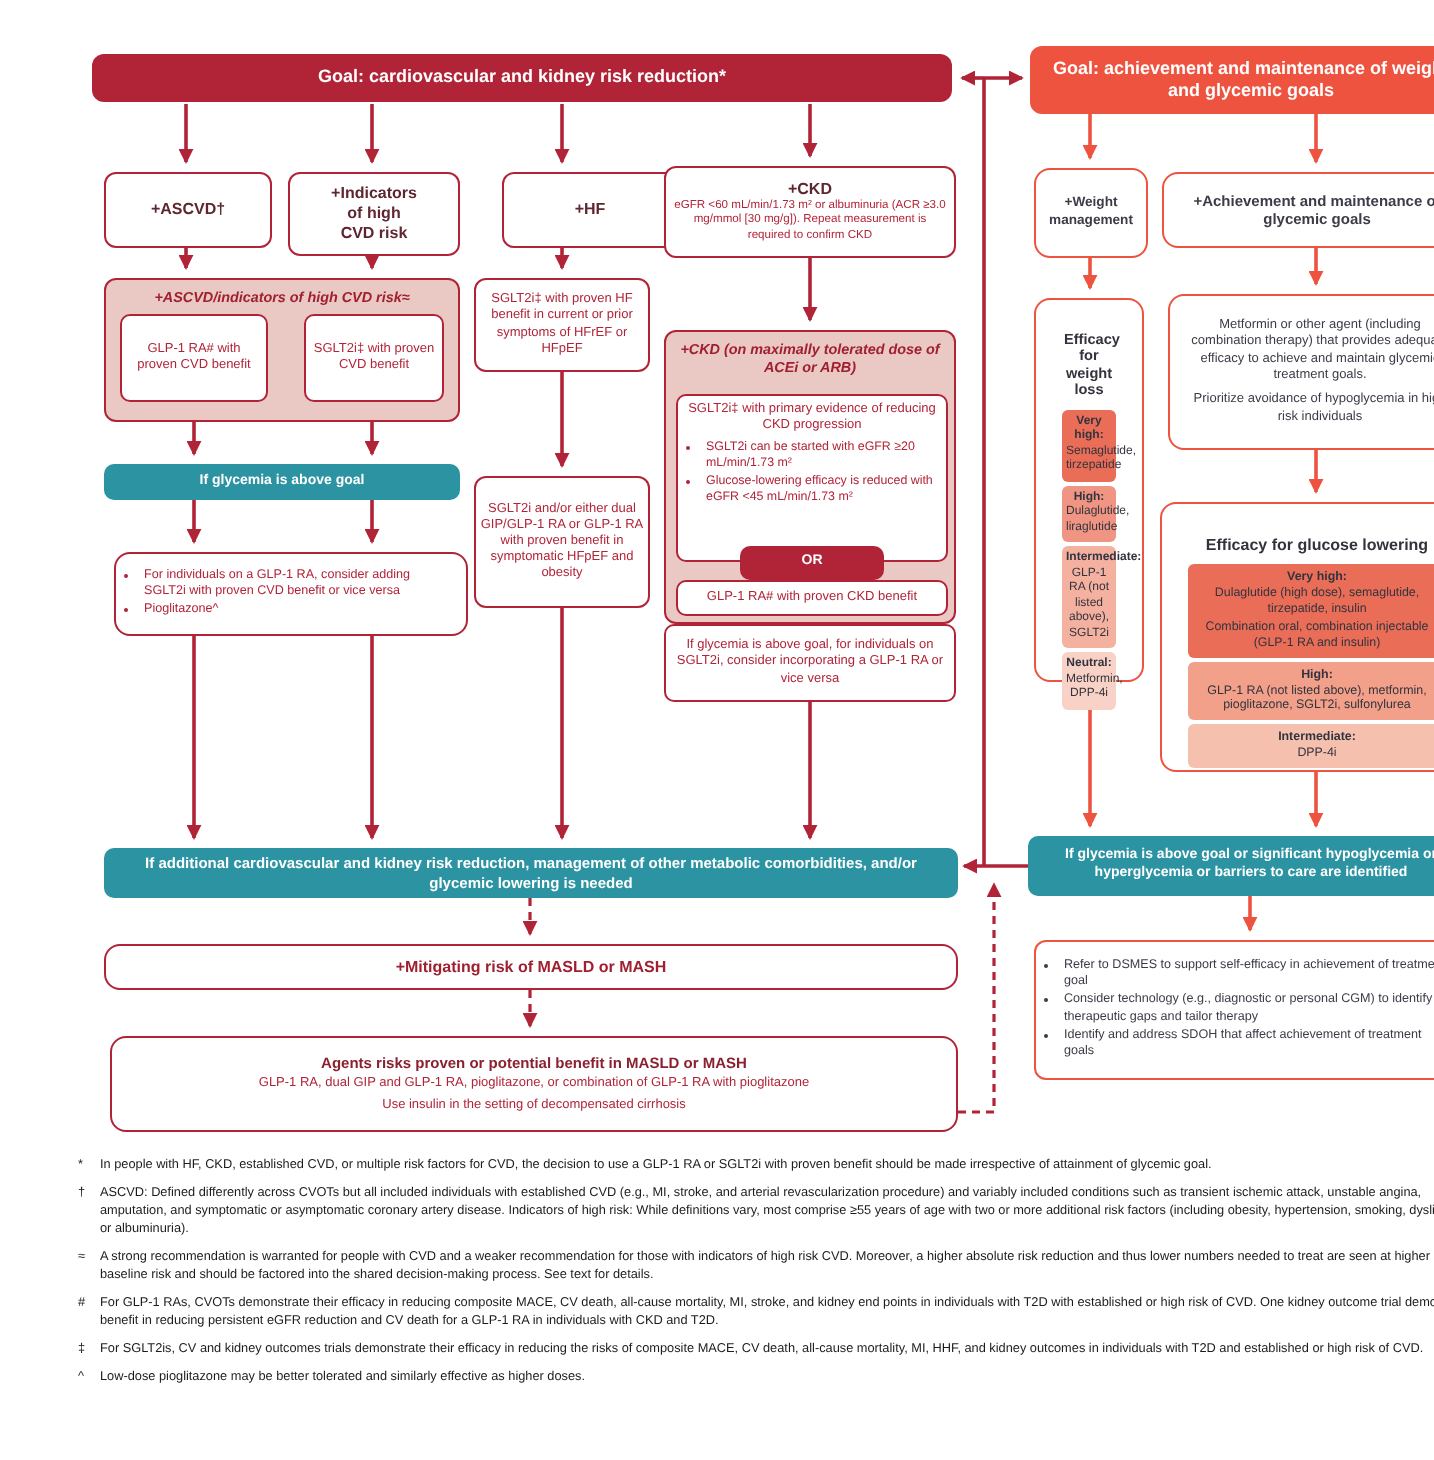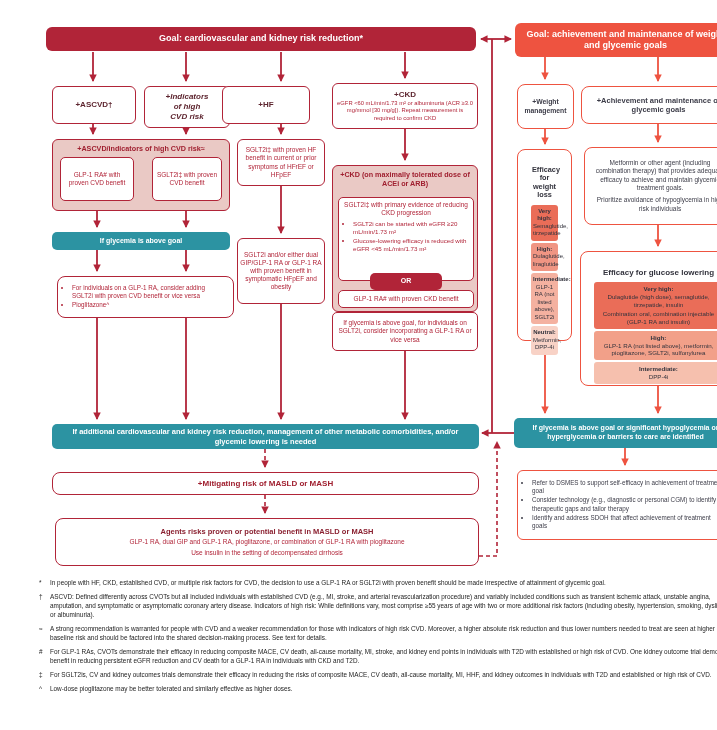--- a/index.html
+++ b/index.html
@@ -7,21 +7,21 @@
           font-family:"Liberation Sans",sans-serif;overflow:hidden;margin-left:31px;}
   svg.arrows{position:absolute;left:0;top:0;z-index:0;}
   .box{position:absolute;box-sizing:border-box;z-index:1;display:flex;flex-direction:column;
        align-items:center;justify-content:center;text-align:center;border-radius:6px;line-height:1.25;}
   .goal-left{background:#b12438;color:#fff;font-weight:bold;font-size:9px;}
   .goal-right{background:#ee5340;color:#fff;font-weight:bold;font-size:9px;padding:2px 10px;}
   .rb{background:#fff;border:1.5px solid #b12438;color:#6b2430;}
   .rb-title{font-weight:bold;font-size:8px;color:#5e2630;}
   .redtext{color:#b12438;}
   .pink{background:#eac9c5;border:1.5px solid #b12438;}
-  .pink-h{font-weight:bold;font-size:7.2px;color:#a02030;}
+  .pink-h{font-weight:bold;font-size:7.2px;color:#a02030;font-style:italic;}
   .teal{background:#2c93a2;color:#fff;font-weight:bold;border-radius:5px;}
   .ob{background:#fff;border:1.5px solid #ee5340;color:#3c3c48;}
   .inner-white{background:#fff;border:1.2px solid #b12438;border-radius:5px;color:#b12438;
                font-size:6.5px;display:flex;align-items:center;justify-content:center;text-align:center;
                box-sizing:border-box;line-height:1.25;}
   .or-pill{position:absolute;z-index:2;background:#b12438;color:#fff;font-weight:bold;font-size:7px;
            border-radius:5px;display:flex;align-items:center;justify-content:center;box-sizing:border-box;}
   ul.blts{margin:0;padding:0 4px 0 12px;text-align:left;line-height:1.3;}
   ul.blts li{margin:0 0 1px 0;}
   .stack{background:#fff;border:1.5px solid #ee5340;border-radius:8px;padding:13px;
@@ -92,24 +92,24 @@
   <div class="box goal-left" style="left:15px;top:27px;width:430px;height:24px;">
     <span>Goal: cardiovascular and kidney risk reduction*</span>
   </div>
   <div class="box goal-right" style="left:484px;top:23px;width:221px;height:34px;">
     <span>Goal: achievement and maintenance of weight and glycemic goals</span>
   </div>
 
   <div class="box rb rb-title" style="left:21px;top:86px;width:84px;height:38px;">
     <span>+ASCVD†</span>
   </div>
-  <div class="box rb rb-title" style="left:113px;top:86px;width:86px;height:38px;padding:20px;font-style:italic;">
+  <div class="box rb rb-title" style="left:113px;top:86px;width:86px;height:38px;padding:20px;">
     <span>+Indicators of high CVD risk</span>
   </div>
-  <div class="box rb rb-title" style="left:191px;top:86px;width:88px;height:38px;">
+  <div class="box rb rb-title" style="left:220px;top:86px;width:88px;height:38px;">
     <span>+HF</span>
   </div>
   <div class="box rb" style="left:301px;top:83px;width:146px;height:46px;padding:2px 4px;align-items:center;">
     <span class="rb-title">+CKD</span>
     <span class="redtext" style="font-size:5.8px;line-height:1.25;">eGFR &lt;60 mL/min/1.73 m² or albuminuria (ACR ≥3.0 mg/mmol [30 mg/g]). Repeat measurement is required to confirm CKD</span>
   </div>
 
   <div class="box pink" style="left:21px;top:139px;width:178px;height:72px;justify-content:flex-start;padding:4px 4px;">
     <span class="pink-h">+ASCVD/indicators of high CVD risk≈</span>
     <div style="display:flex;gap:18px;margin-top:4px;">

